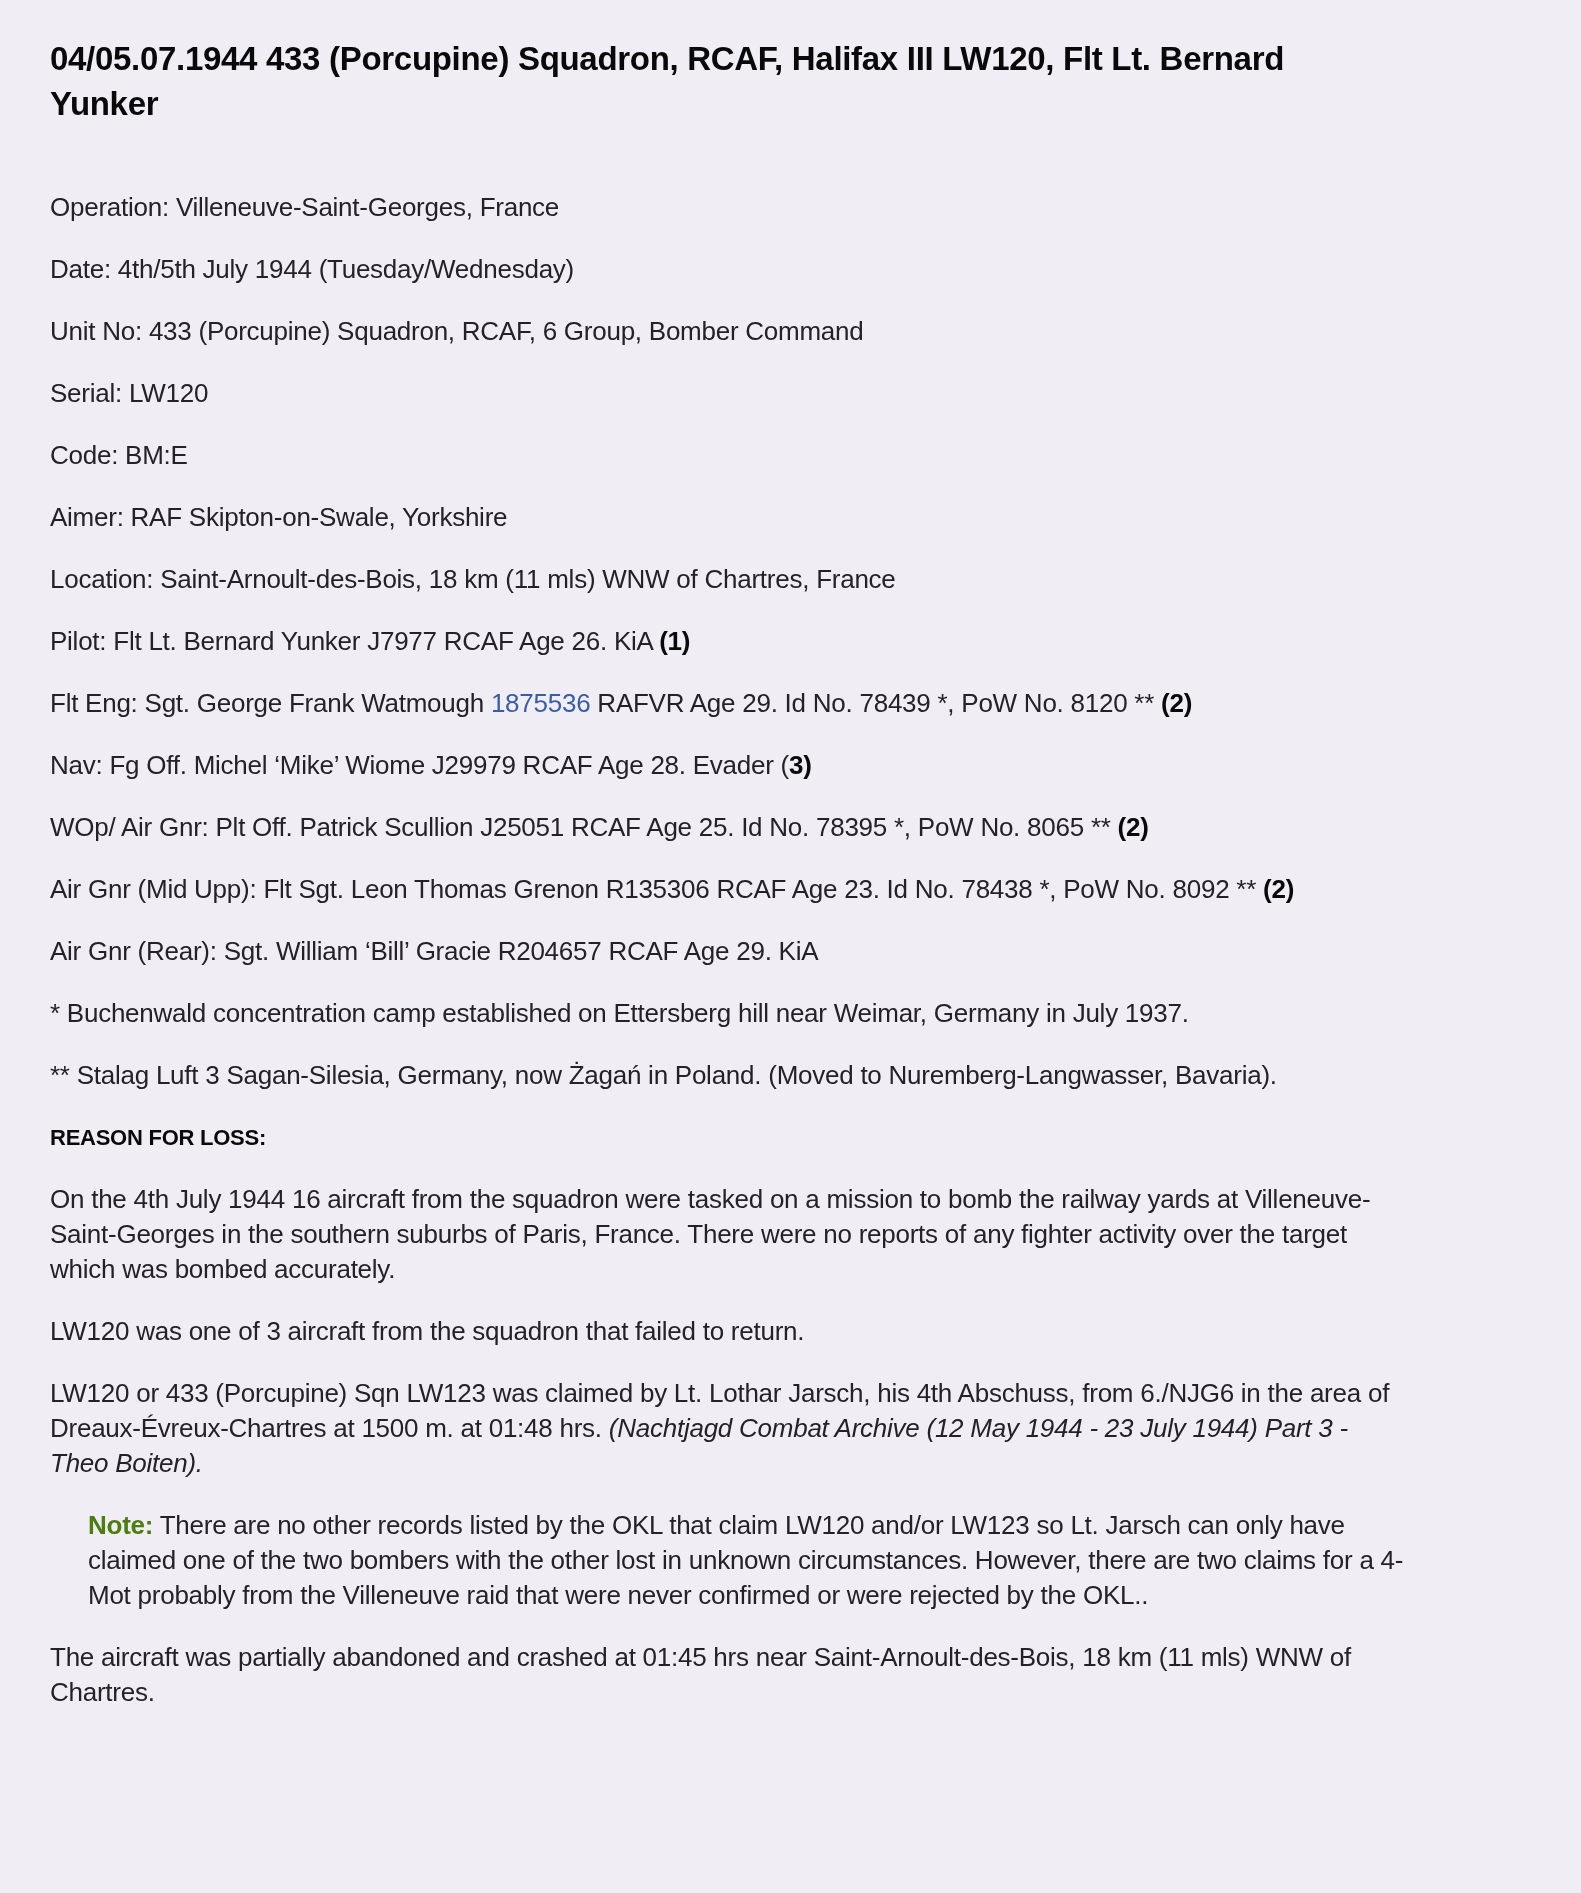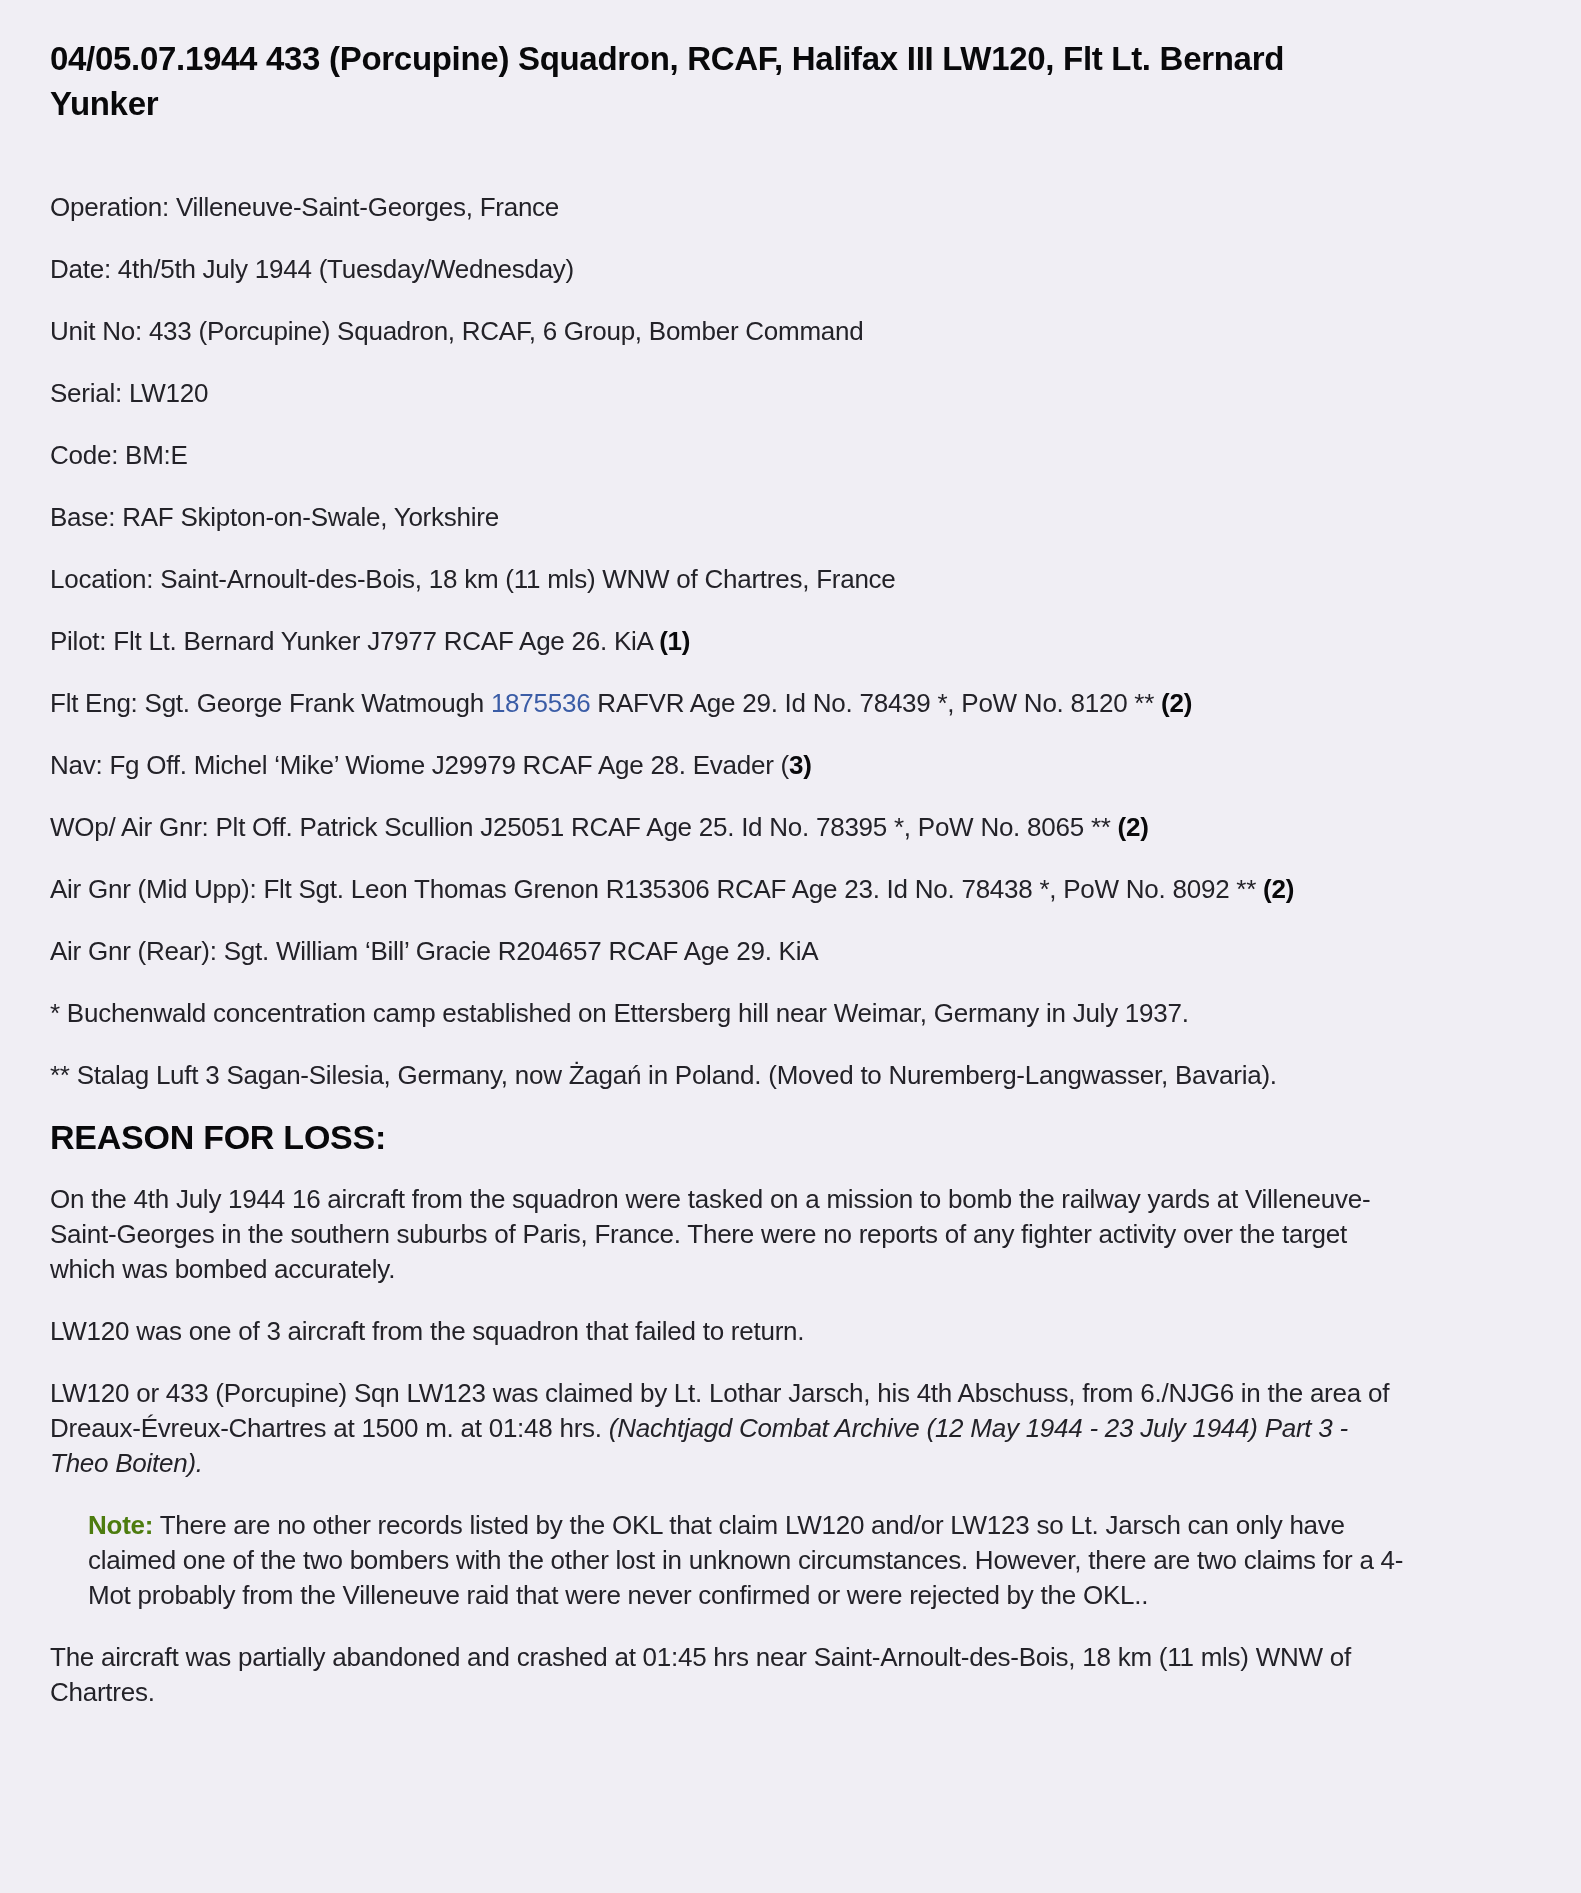--- a/index.html
+++ b/index.html
@@ -20,21 +20,21 @@
     font-size: 33px;
     line-height: 45px;
     font-weight: 700;
     color: #09090b;
     letter-spacing: -0.3px;
     max-width: 1330px;
     margin: 0 0 64px 0;
   }
   p { margin: 12px 0 27px 0; }
   h2.section-heading {
-    font-size: 34px;
+    font-size: 22px;
     line-height: 35px;
     font-weight: 700;
     color: #09090b;
     margin: 0 0 27px 0;
   }
   .indent { margin-left: 38px; }
   .ref { font-weight: 700; color: #09090b; }
   .note-label { font-weight: 700; color: #4d7c0f; }
   a.num-link { color: #3a5ca6; text-decoration: none; cursor: pointer; }
   em { font-style: italic; }
@@ -44,21 +44,21 @@
 
 <div class="page">
 
   <h1 class="title">04/05.07.1944 433 (Porcupine) Squadron, RCAF, Halifax III LW120, Flt Lt. Bernard Yunker</h1>
 
   <p>Operation: Villeneuve-Saint-Georges, France</p>
   <p>Date: 4th/5th July 1944 (Tuesday/Wednesday)</p>
   <p>Unit No: 433 (Porcupine) Squadron, RCAF, 6 Group, Bomber Command</p>
   <p>Serial: LW120</p>
   <p>Code: BM:E</p>
-  <p>Base: RAF Skipton-on-Swale, Yorkshire</p>
+  <p>Aimer: RAF Skipton-on-Swale, Yorkshire</p>
   <p>Location: Saint-Arnoult-des-Bois, 18 km (11 mls) WNW of Chartres, France</p>
 
   <p><span>Pilot: Flt Lt. Bernard Yunker J7977 RCAF Age 26. KiA </span><span class="ref">(1)</span></p>
 
   <p><span>Flt Eng: Sgt. George Frank Watmough </span><a class="num-link" href="#">1875536</a><span> RAFVR Age 29. Id No. 78439 *, PoW No. 8120 ** </span><span class="ref">(2)</span></p>
 
   <p><span>Nav: Fg Off. Michel ‘Mike’ Wiome J29979 RCAF Age 28. Evader (</span><span class="ref">3)</span></p>
 
 
   <p><span>WOp/ Air Gnr: Plt Off. Patrick Scullion J25051 RCAF Age 25. Id No. 78395 *, PoW No. 8065 ** </span><span class="ref">(2)</span></p>

